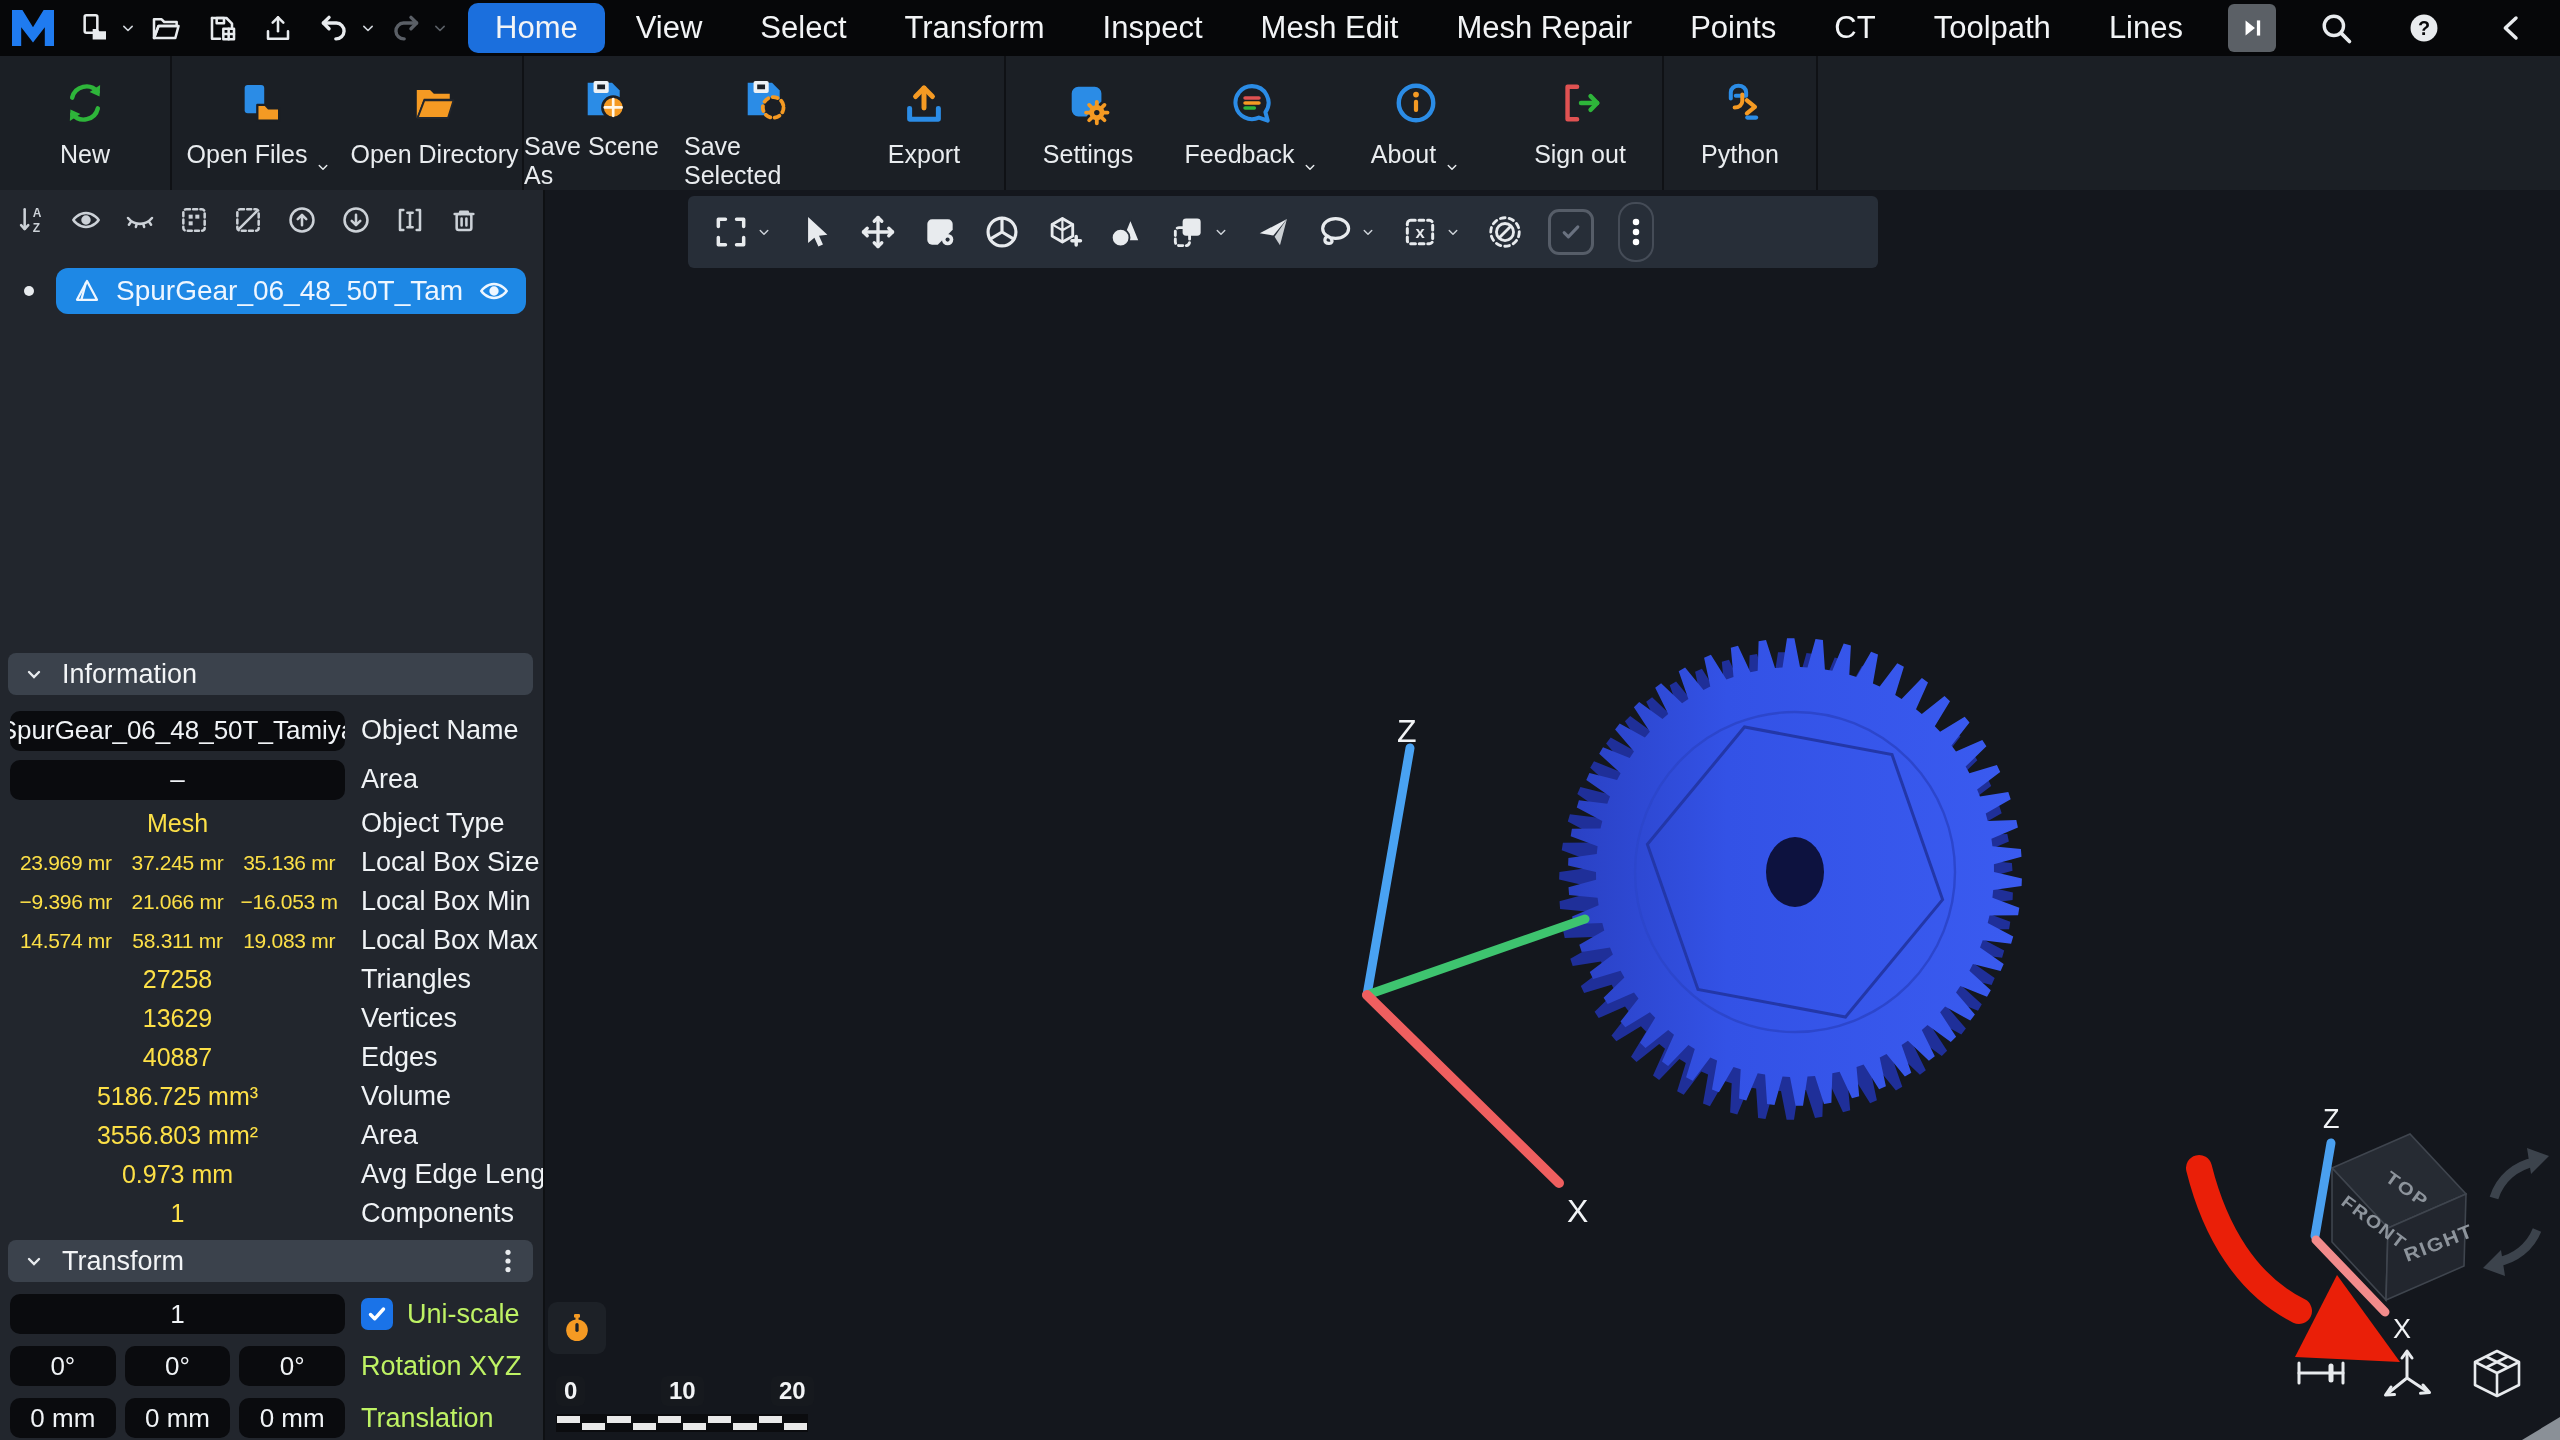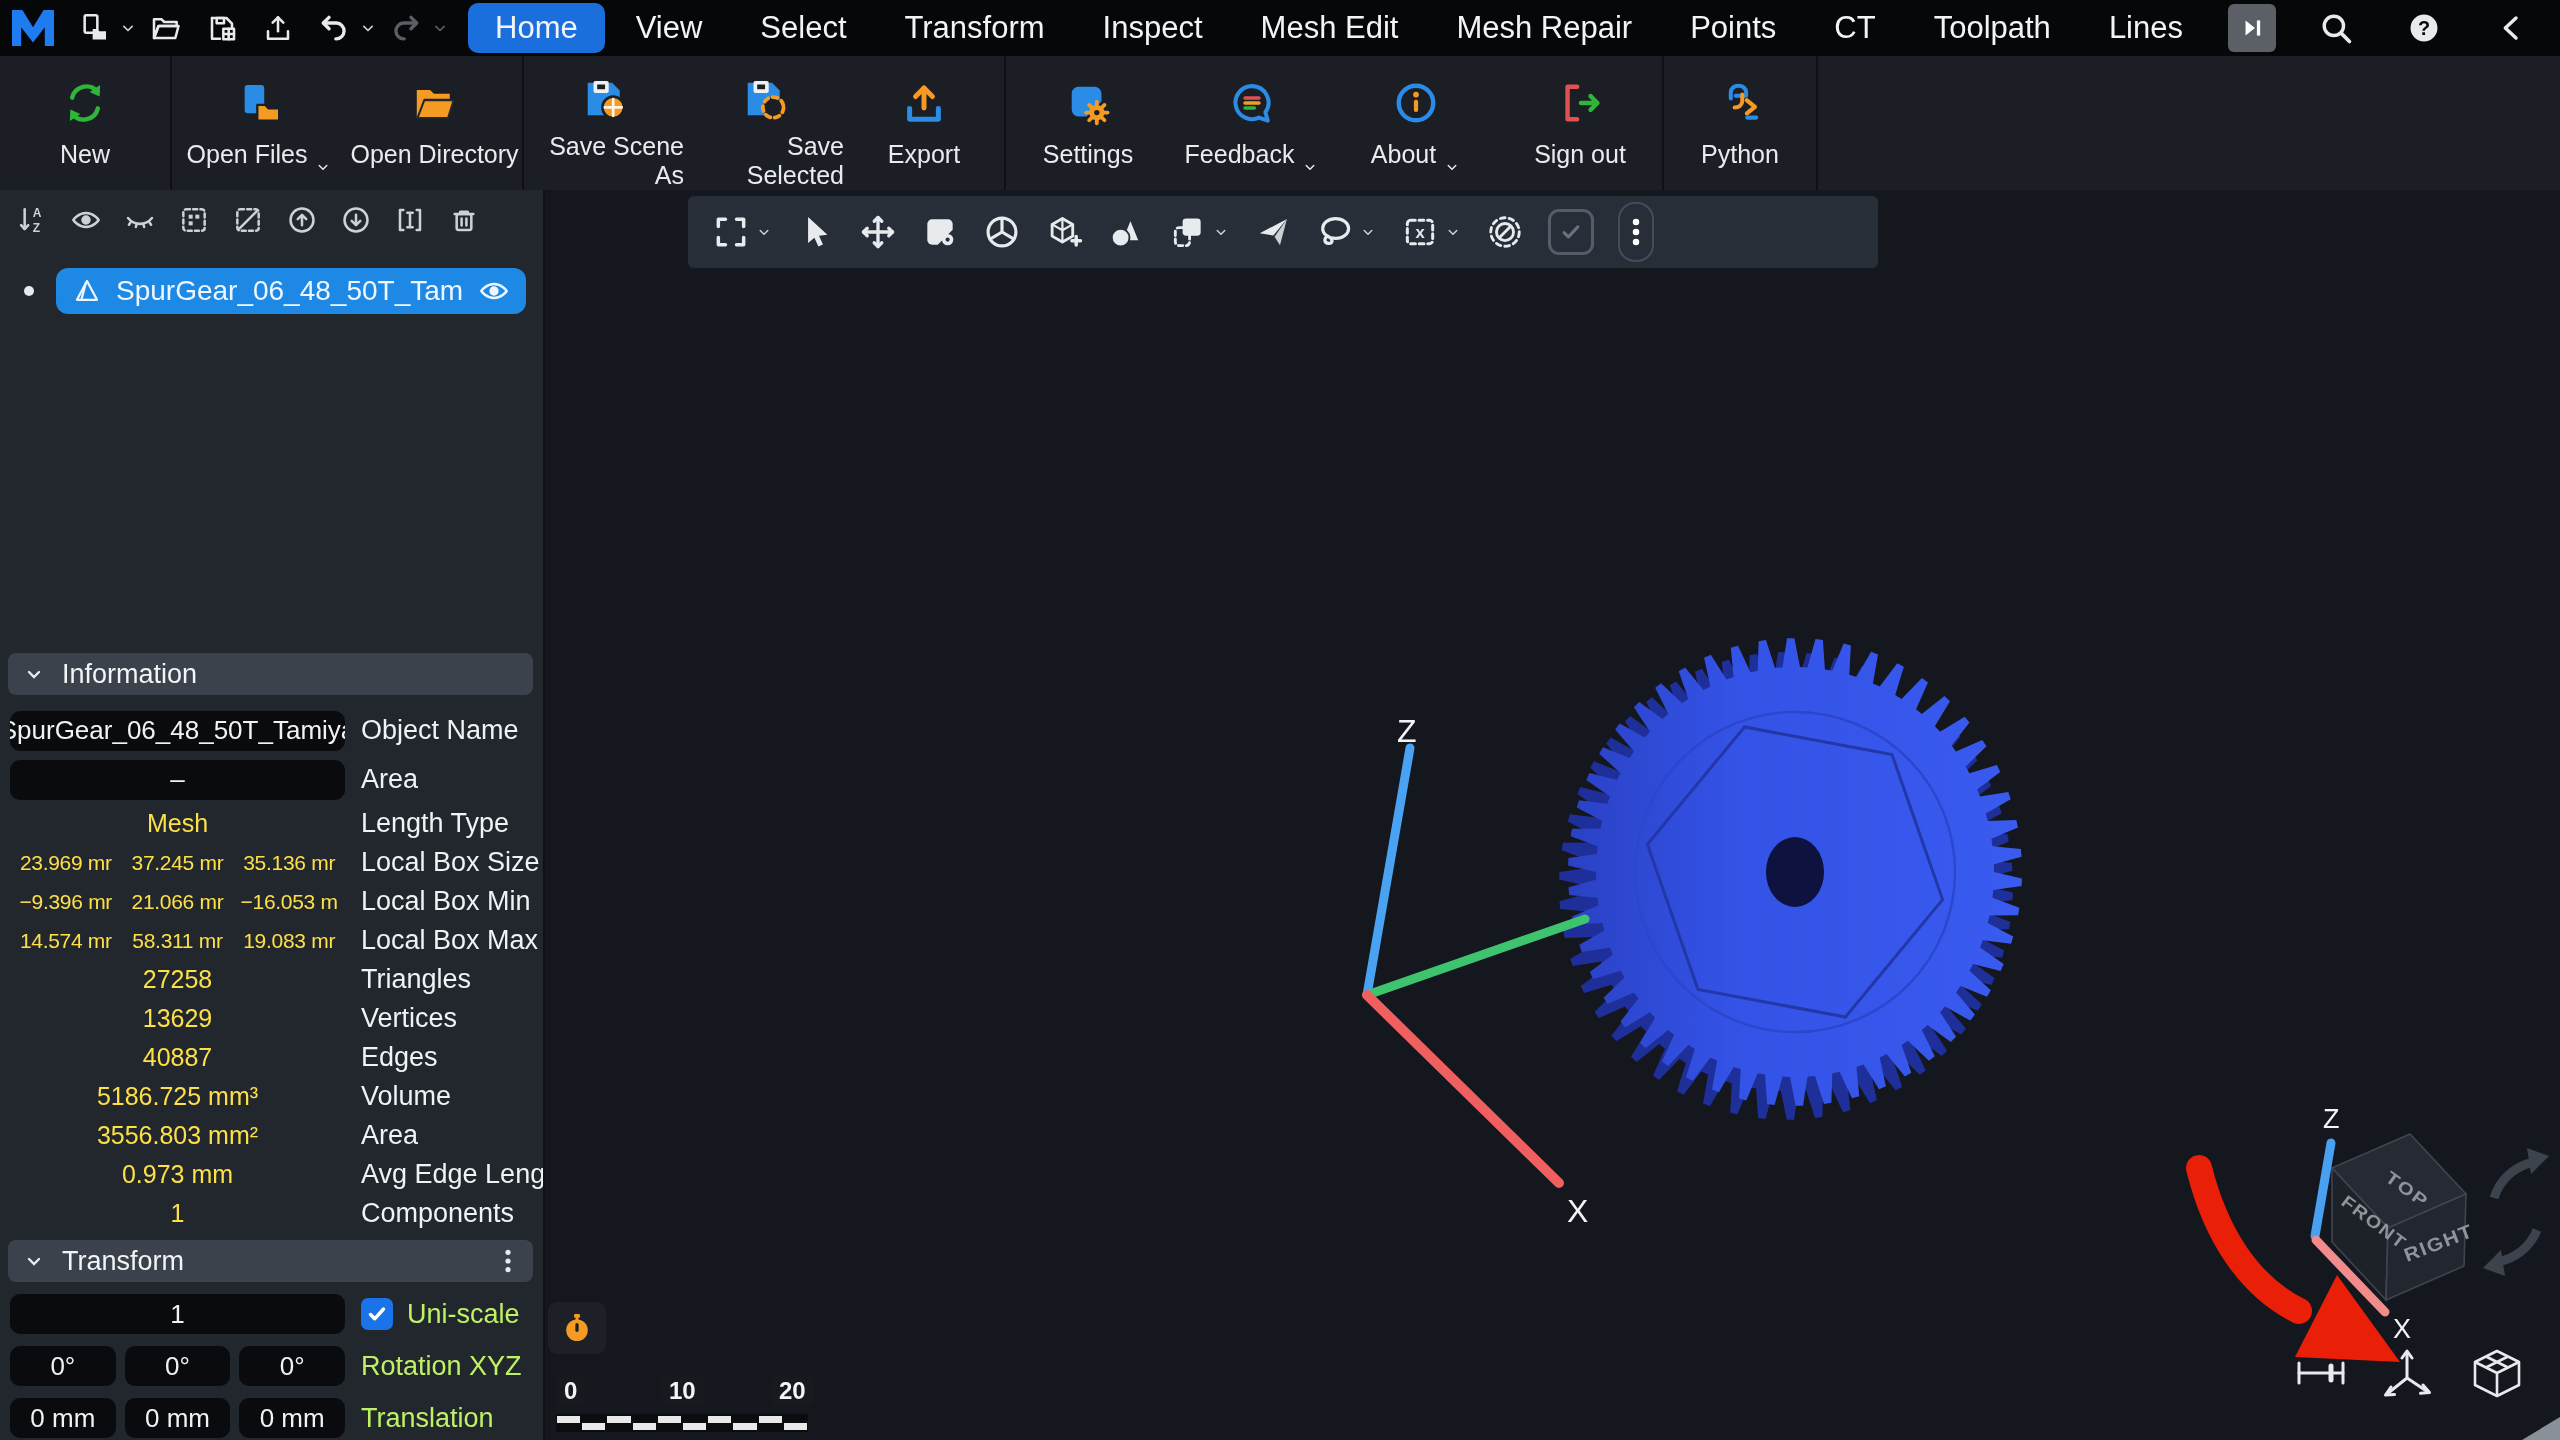--- a/index.html
+++ b/index.html
@@ -21,21 +21,21 @@
   .tab { padding:0 27px; height:50px; margin:3px 2px; display:flex; align-items:center;
          font-size:31px; color:#f2f4f6; border-radius:10px; flex:0 0 auto; }
   .tab.active { background:#1b6fdd; }
   #mb-right { position:absolute; right:0; top:0; height:56px; display:flex; align-items:center;
               gap:32px; padding:0 20px 0 8px; background:#060709; }
   .skip-btn { width:48px; height:48px; background:#5b6066; border-radius:6px;
               display:flex; align-items:center; justify-content:center; color:#fff; }
 
   
   #ribbon { position:absolute; left:0; top:56px; width:2560px; height:134px;
-            background:#1b1f25; display:flex; z-index:20;text-align:right; }
+            background:#1b1f25; display:flex; z-index:20; }
   .rgroup { display:flex; border-right:2px solid #0f1115; height:134px; }
   .ritem { display:flex; flex-direction:column; align-items:center; justify-content:flex-start;
            padding-top:16px; }
   .ric { height:62px; display:flex; align-items:center; justify-content:center; }
   .rlabel { font-size:25px; color:#e9ecef; margin-top:6px; display:flex; align-items:flex-end; gap:7px; }
   .rlabel .rchev { color:#e9ecef; transform:translateY(7px); }
 
   
   #sidepanel { position:absolute; left:0; top:190px; width:545px; height:1250px;
                background:#22262d; border-right:2px solid #0e1013; z-index:10; }
@@ -457,21 +457,21 @@
       <div class="irow tall">
         <div class="ival-input">SpurGear_06_48_50T_Tamiya</div>
         <div class="ilabel">Object Name</div>
       </div>
       <div class="irow tall">
         <div class="ival-input">–</div>
         <div class="ilabel">Area</div>
       </div>
       <div class="irow">
         <div class="ival" style="margin-left: 10px;">Mesh</div>
-        <div class="ilabel">Length Type</div>
+        <div class="ilabel">Object Type</div>
       </div>
       <div class="irow">
         <div class="ival3">
           <div class="ival">23.969 mr</div>
           <div class="ival">37.245 mr</div>
           <div class="ival">35.136 mr</div>
         </div>
         <div class="ilabel">Local Box Size</div>
       </div>
       <div class="irow">

